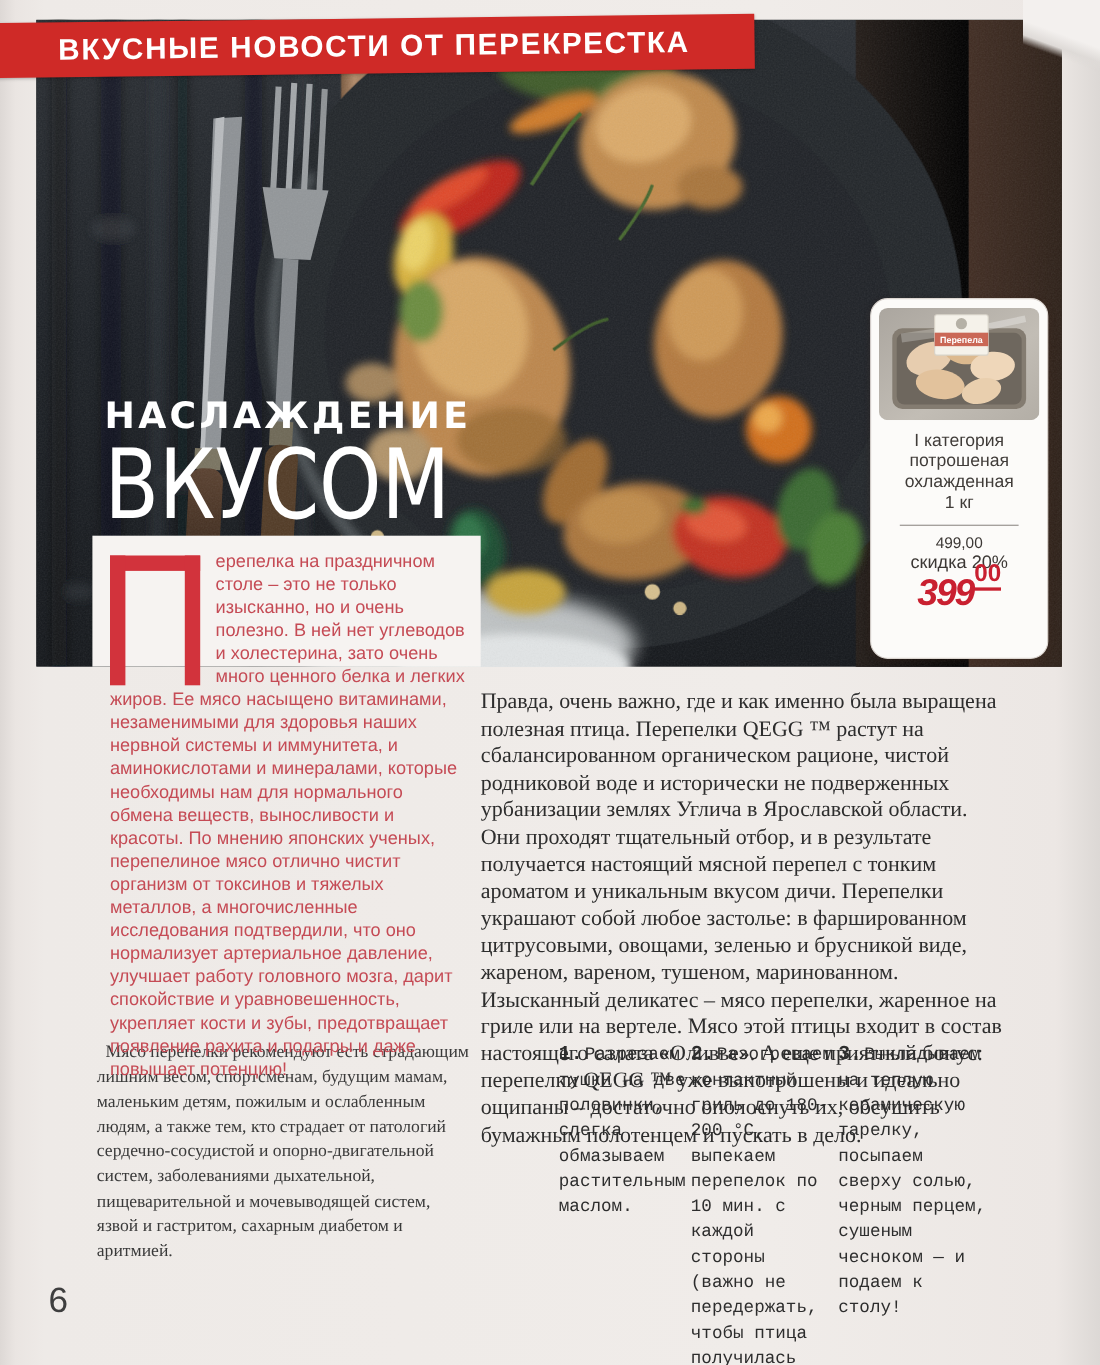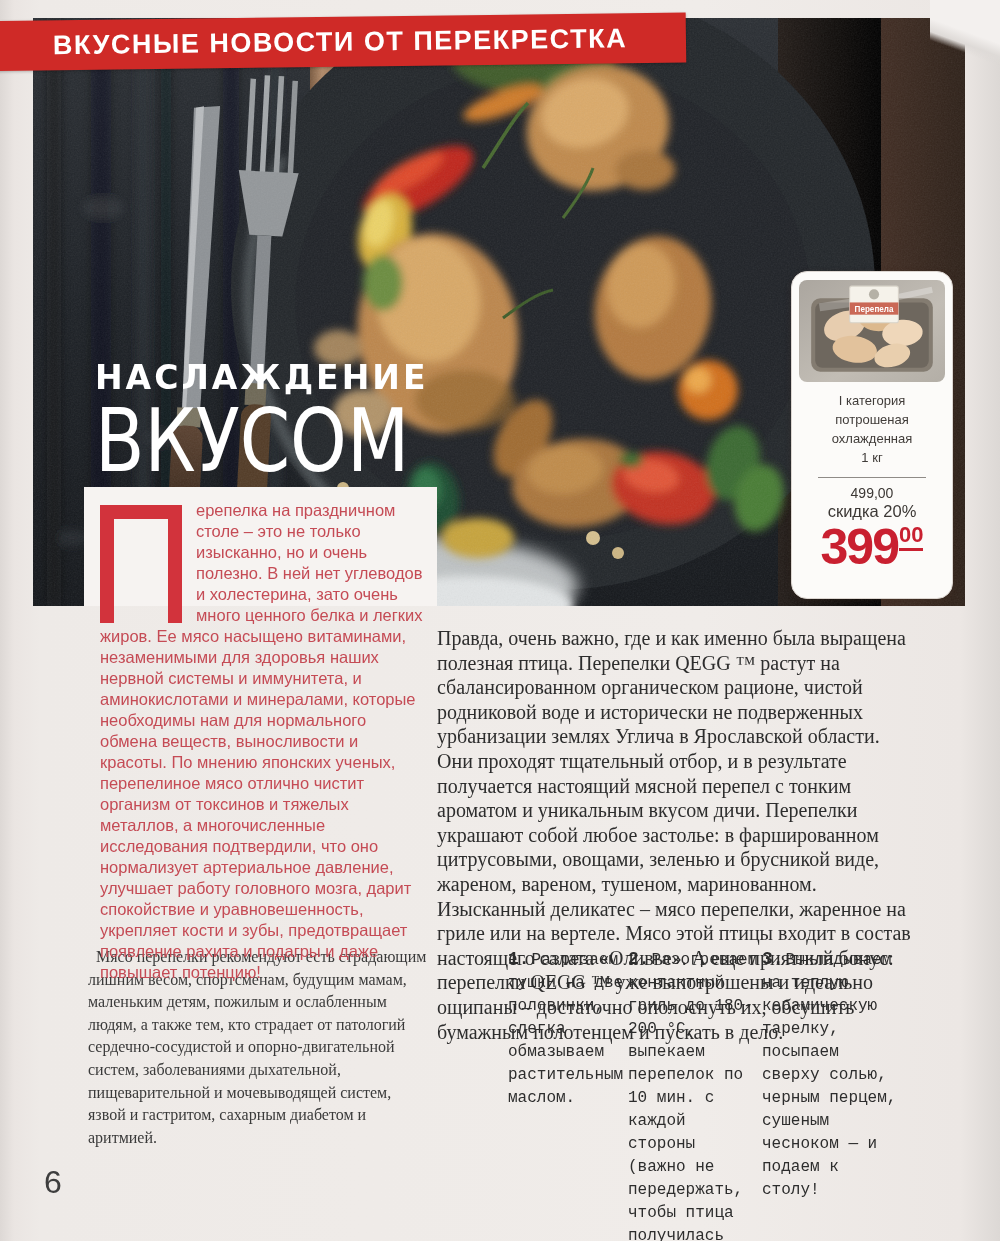--- a/index.html
+++ b/index.html
@@ -46,26 +46,26 @@
   .step:nth-child(3){width:140px;}
   .step b{font-size:18px;margin-right:2px;}
   
   .pcard{position:absolute;left:791px;top:271px;width:162px;height:328px;z-index:4;
     background:#fcfbf9;border:1px solid #dcd6d1;border-radius:16px;
     box-shadow:0 2px 6px rgba(60,40,30,.28);
     box-sizing:border-box;padding:8px 6px;display:flex;flex-direction:column;align-items:center;text-align:center;}
   .pkg{width:146px;height:102px;border-radius:8px;overflow:hidden;flex:none;}
   .pkg svg{display:block;width:100%;height:100%;}
   .ptitle{margin-top:11px;font-weight:bold;font-size:17px;line-height:21px;color:#d02433;letter-spacing:.2px;}
-  .pdetails{margin-top:9px;font-size:13px;line-height:19px;color:#403c39;}
+  .pdetails{margin-top:9px;font-size:16px;line-height:19px;color:#403c39;}
   .pdiv{width:108px;border:none;border-top:1.5px solid #8f8b87;margin:10px auto 7px;}
   .pold{font-size:14px;color:#3c3835;}
   .pdisc{font-size:16.5px;color:#3c3835;margin-top:1px;}
   .pprice{margin-top:1px;color:#c92030;font-weight:bold;line-height:1;}
-  .pint{font-size:50px;letter-spacing:-2px;}
+  .pint{font-size:34px;letter-spacing:-2px;font-style:italic;}
   .psup{font-size:22px;position:relative;top:-22px;border-bottom:3px solid #c92030;padding-bottom:1px;margin-left:1px;}
   
   .pageno{position:absolute;left:44px;top:1164px;font-size:32px;color:#3e3e3e;z-index:2;}
 </style>
 </head>
 <body>
 
 <div class="page">
 
   <div class="photo">

